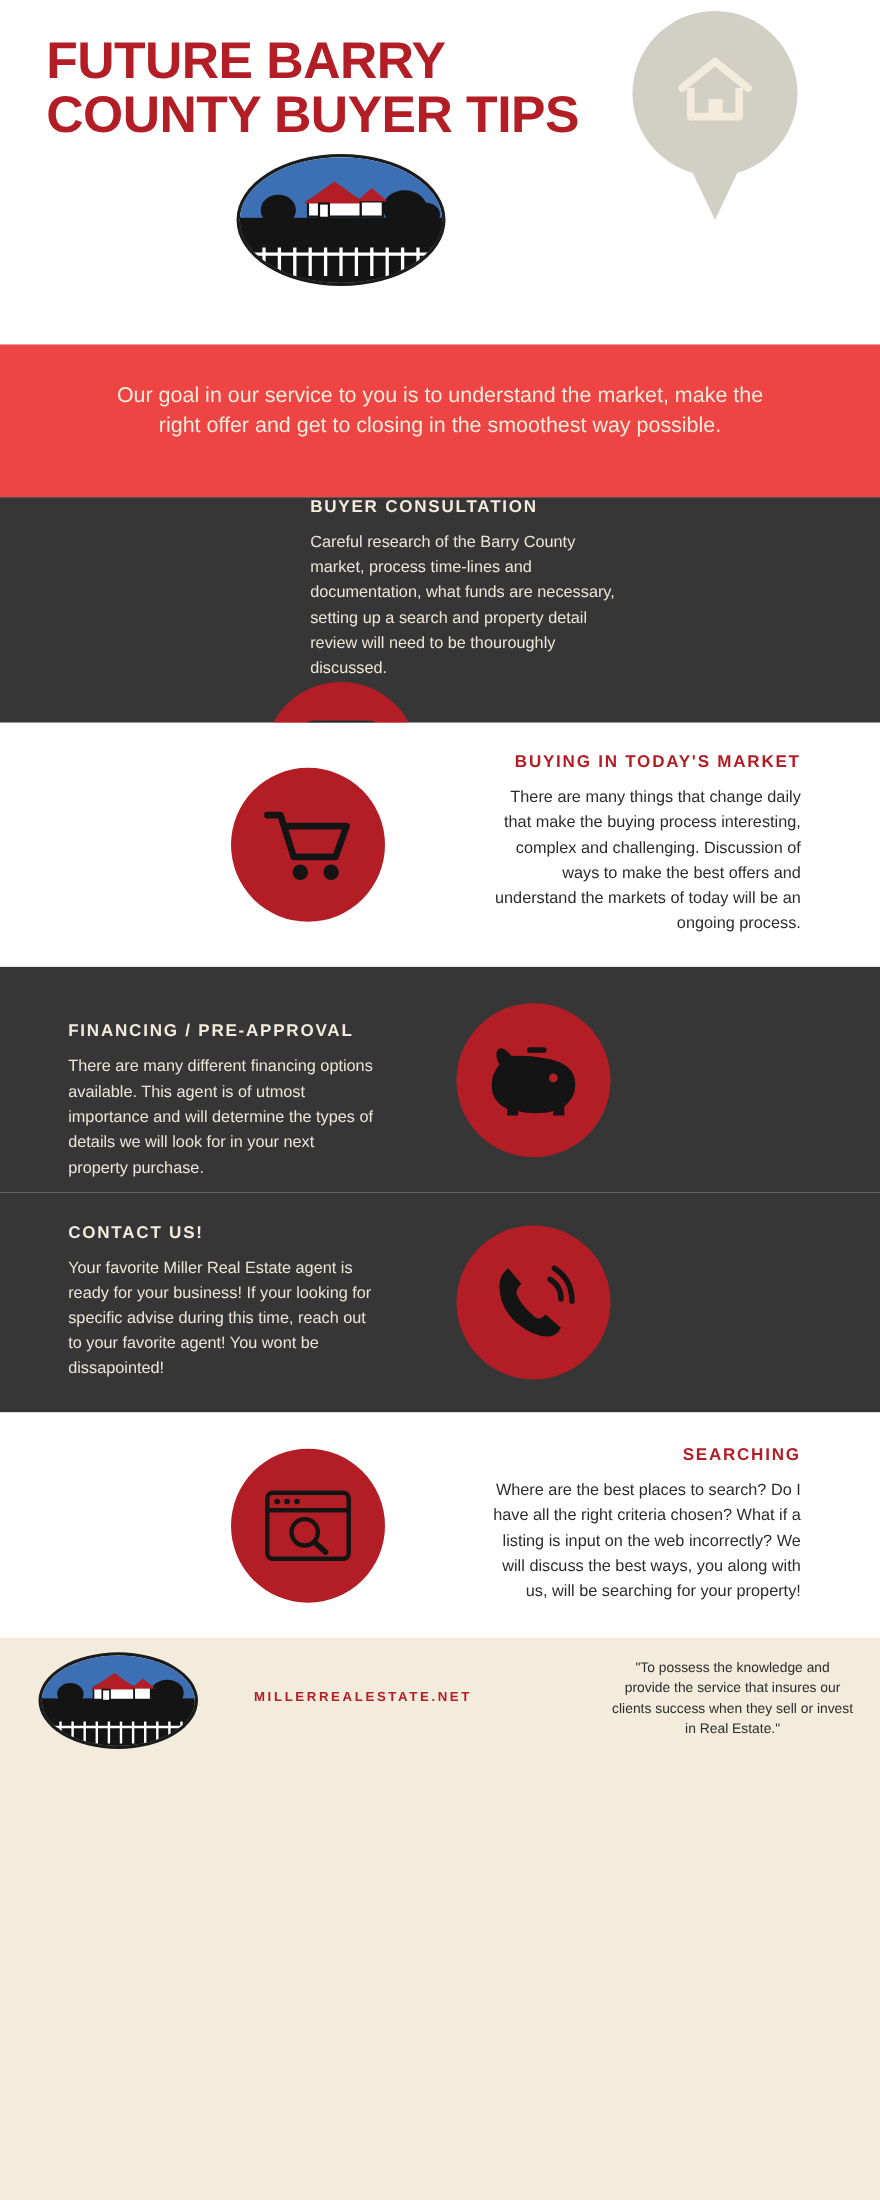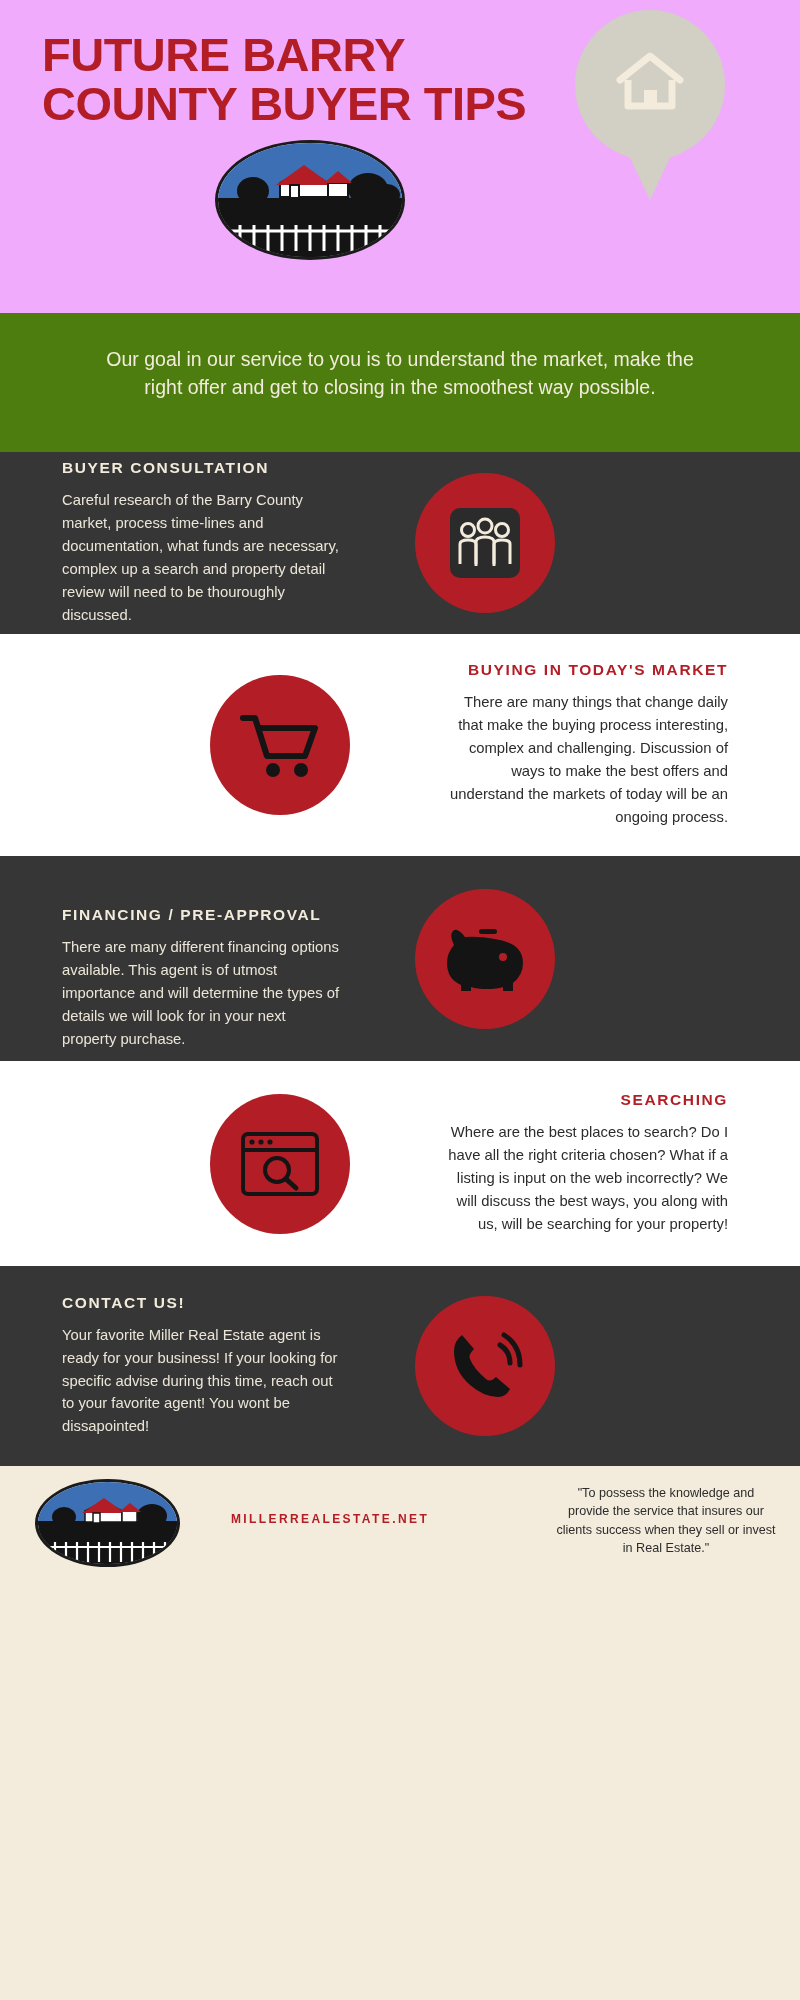--- a/index.html
+++ b/index.html
@@ -14,21 +14,21 @@
     width: 800px;
     height: 2000px;
     overflow: hidden;
     background: #f3ecdc;
   }
 
   
   .header {
     position: relative;
     height: 313px;
-    background: #f0abfc;
+    background: #ffffff;
     overflow: hidden;
   }
   .pin {
     position: absolute;
     right: 75px;
     top: 10px;
     width: 150px;
     height: 190px;
   }
   .pin-body {
@@ -71,21 +71,21 @@
     border-radius: 50%;
     background: #ffffff;
     border: 3px solid #1b1b1b;
     overflow: hidden;
   }
   .logo-oval .sky { position:absolute; left:0; top:0; width:100%; height:52%; background:#3d6fb4; }
   .logo-oval .ground { position:absolute; left:0; bottom:0; width:100%; height:52%; background:#141414; }
 
   
   .quote-bar {
-    background: #4d7c0f;
+    background: #ef4444;
     color: #f3ecdc;
     text-align: center;
     padding: 32px 90px 34px;
     font-size: 19.5px;
     line-height: 1.45;
     height: 139px;
   }
 
   
   .section {
@@ -111,21 +111,21 @@
   .section.light .sec-body { color: #2c2c2c; }
   .align-right { text-align: right; }
 
   .circle {
     width: 140px; height: 140px;
     border-radius: 50%;
     background: #b31e26;
     display: flex; align-items: center; justify-content: center;
   }
 
-  .s1 { height: 182px; }
+  .s1 { height: 205px; flex-direction: column; }
   .s1 .sec-text { order: 1; width: 360px; padding-left: 62px; padding-right: 20px;}
   .s1 .sec-icon-wrap { order: 2; justify-content: flex-start; padding-left: 55px;}
 
   .s2 { height: 222px; }
   .s2 .sec-icon-wrap { order: 1; justify-content: flex-end; padding-right: 80px;}
   .s2 .sec-text { order: 2; width: 360px; padding-right: 62px; padding-left: 12px;}
 
   .s3 { height: 205px; }
   .s3 .sec-text { order: 1; width: 360px; padding-left: 62px; padding-right: 20px; margin-top: 40px;}
   .s3 .sec-icon-wrap { order: 2; justify-content: flex-start; padding-left: 55px;}
@@ -233,21 +233,21 @@
     </div>
   </div>
 
   <div class="quote-bar">
     <span>Our goal in our service to you is to understand the market, make the right offer and get to closing in the smoothest way possible.</span>
   </div>
 
   <div class="section dark s1">
     <div class="sec-text">
       <div class="sec-heading">BUYER CONSULTATION</div>
-      <div class="sec-body">Careful research of the Barry County market, process time-lines and documentation, what funds are necessary, complex up a search and property detail review will need to be thouroughly discussed.</div>
+      <div class="sec-body">Careful research of the Barry County market, process time-lines and documentation, what funds are necessary, setting up a search and property detail review will need to be thouroughly discussed.</div>
     </div>
     <div class="sec-icon-wrap">
       <div class="circle">
         <svg width="78" height="78" viewBox="0 0 78 78">
           <rect x="4" y="4" width="70" height="70" rx="10" fill="#2b2b2b"></rect>
           <circle cx="22" cy="26" r="6.5" fill="none" stroke="#f3ecdc" stroke-width="3"></circle>
           <circle cx="39" cy="22" r="7" fill="none" stroke="#f3ecdc" stroke-width="3"></circle>
           <circle cx="56" cy="26" r="6.5" fill="none" stroke="#f3ecdc" stroke-width="3"></circle>
           <path d="M14 60 L14 40 Q14 36 22 36 Q30 36 30 40 L30 60" fill="none" stroke="#f3ecdc" stroke-width="3"></path>
           <path d="M30 62 L30 38 Q30 33 39 33 Q48 33 48 38 L48 62" fill="none" stroke="#f3ecdc" stroke-width="3"></path>
@@ -282,53 +282,53 @@
       <div class="circle">
         <svg width="88" height="76" viewBox="0 0 88 76">
           <path d="M24 16 Q16 6 12 10 Q8 14 13 24 Q6 32 6 42 Q6 58 20 64 L20 70 L30 70 L30 66 Q36 68 46 68 Q56 68 62 66 L62 70 L72 70 L72 62 Q82 54 82 42 Q82 22 54 18 Q38 15 24 16 Z" fill="#141414"></path>
           <circle cx="62" cy="36" r="4" fill="#b31e26"></circle>
           <rect x="38" y="8" width="18" height="5" rx="2.5" fill="#141414"></rect>
         </svg>
       </div>
     </div>
   </div>
 
+  <div class="section dark s5">
+    <div class="sec-text">
+      <div class="sec-heading">CONTACT US!</div>
+      <div class="sec-body">Your favorite Miller Real Estate agent is ready for your business! If your looking for specific advise during this time, reach out to your favorite agent! You wont be dissapointed!</div>
+    </div>
+    <div class="sec-icon-wrap">
+      <div class="circle">
+        <svg width="82" height="78" viewBox="0 0 82 78">
+          <path d="M18 8 Q10 14 10 24 Q10 44 26 58 Q40 70 54 70 Q62 70 66 62 L52 50 Q46 56 42 52 Q30 42 26 32 Q24 28 30 22 Z" fill="#141414"></path>
+          <path d="M56 18 Q66 24 66 36" fill="none" stroke="#141414" stroke-width="5" stroke-linecap="round"></path>
+          <path d="M60 8 Q76 18 76 38" fill="none" stroke="#141414" stroke-width="5" stroke-linecap="round"></path>
+        </svg>
+      </div>
+    </div>
+  </div>
+
   <div class="section light s4">
     <div class="sec-icon-wrap">
       <div class="circle">
         <svg width="84" height="72" viewBox="0 0 84 72">
           <rect x="5" y="6" width="74" height="60" rx="5" fill="none" stroke="#141414" stroke-width="4"></rect>
           <line x1="5" y1="22" x2="79" y2="22" stroke="#141414" stroke-width="4"></line>
           <circle cx="14" cy="14" r="2.6" fill="#141414"></circle>
           <circle cx="23" cy="14" r="2.6" fill="#141414"></circle>
           <circle cx="32" cy="14" r="2.6" fill="#141414"></circle>
           <circle cx="39" cy="42" r="12" fill="none" stroke="#141414" stroke-width="4"></circle>
           <line x1="48" y1="51" x2="58" y2="60" stroke="#141414" stroke-width="5" stroke-linecap="round"></line>
         </svg>
       </div>
     </div>
     <div class="sec-text align-right">
       <div class="sec-heading">SEARCHING</div>
       <div class="sec-body">Where are the best places to search? Do I have all the right criteria chosen? What if a listing is input on the web incorrectly? We will discuss the best ways, you along with us, will be searching for your property!</div>
-    </div>
-  </div>
-
-  <div class="section dark s5">
-    <div class="sec-text">
-      <div class="sec-heading">CONTACT US!</div>
-      <div class="sec-body">Your favorite Miller Real Estate agent is ready for your business! If your looking for specific advise during this time, reach out to your favorite agent! You wont be dissapointed!</div>
-    </div>
-    <div class="sec-icon-wrap">
-      <div class="circle">
-        <svg width="82" height="78" viewBox="0 0 82 78">
-          <path d="M18 8 Q10 14 10 24 Q10 44 26 58 Q40 70 54 70 Q62 70 66 62 L52 50 Q46 56 42 52 Q30 42 26 32 Q24 28 30 22 Z" fill="#141414"></path>
-          <path d="M56 18 Q66 24 66 36" fill="none" stroke="#141414" stroke-width="5" stroke-linecap="round"></path>
-          <path d="M60 8 Q76 18 76 38" fill="none" stroke="#141414" stroke-width="5" stroke-linecap="round"></path>
-        </svg>
-      </div>
     </div>
   </div>
 
   <div class="footer">
     <div class="footer-logo">
       <div class="sky"></div>
       <div class="ground"></div>
       <svg viewBox="0 0 145 88" width="145" height="88" style="position:absolute;left:0;top:0;">
         <path d="M0 46 C15 38 30 43 46 41 C62 39 78 44 100 40 C118 37 132 43 145 41 L145 88 L0 88 Z" fill="#141414"></path>
         <ellipse cx="26" cy="35" rx="12" ry="10" fill="#141414"></ellipse>

